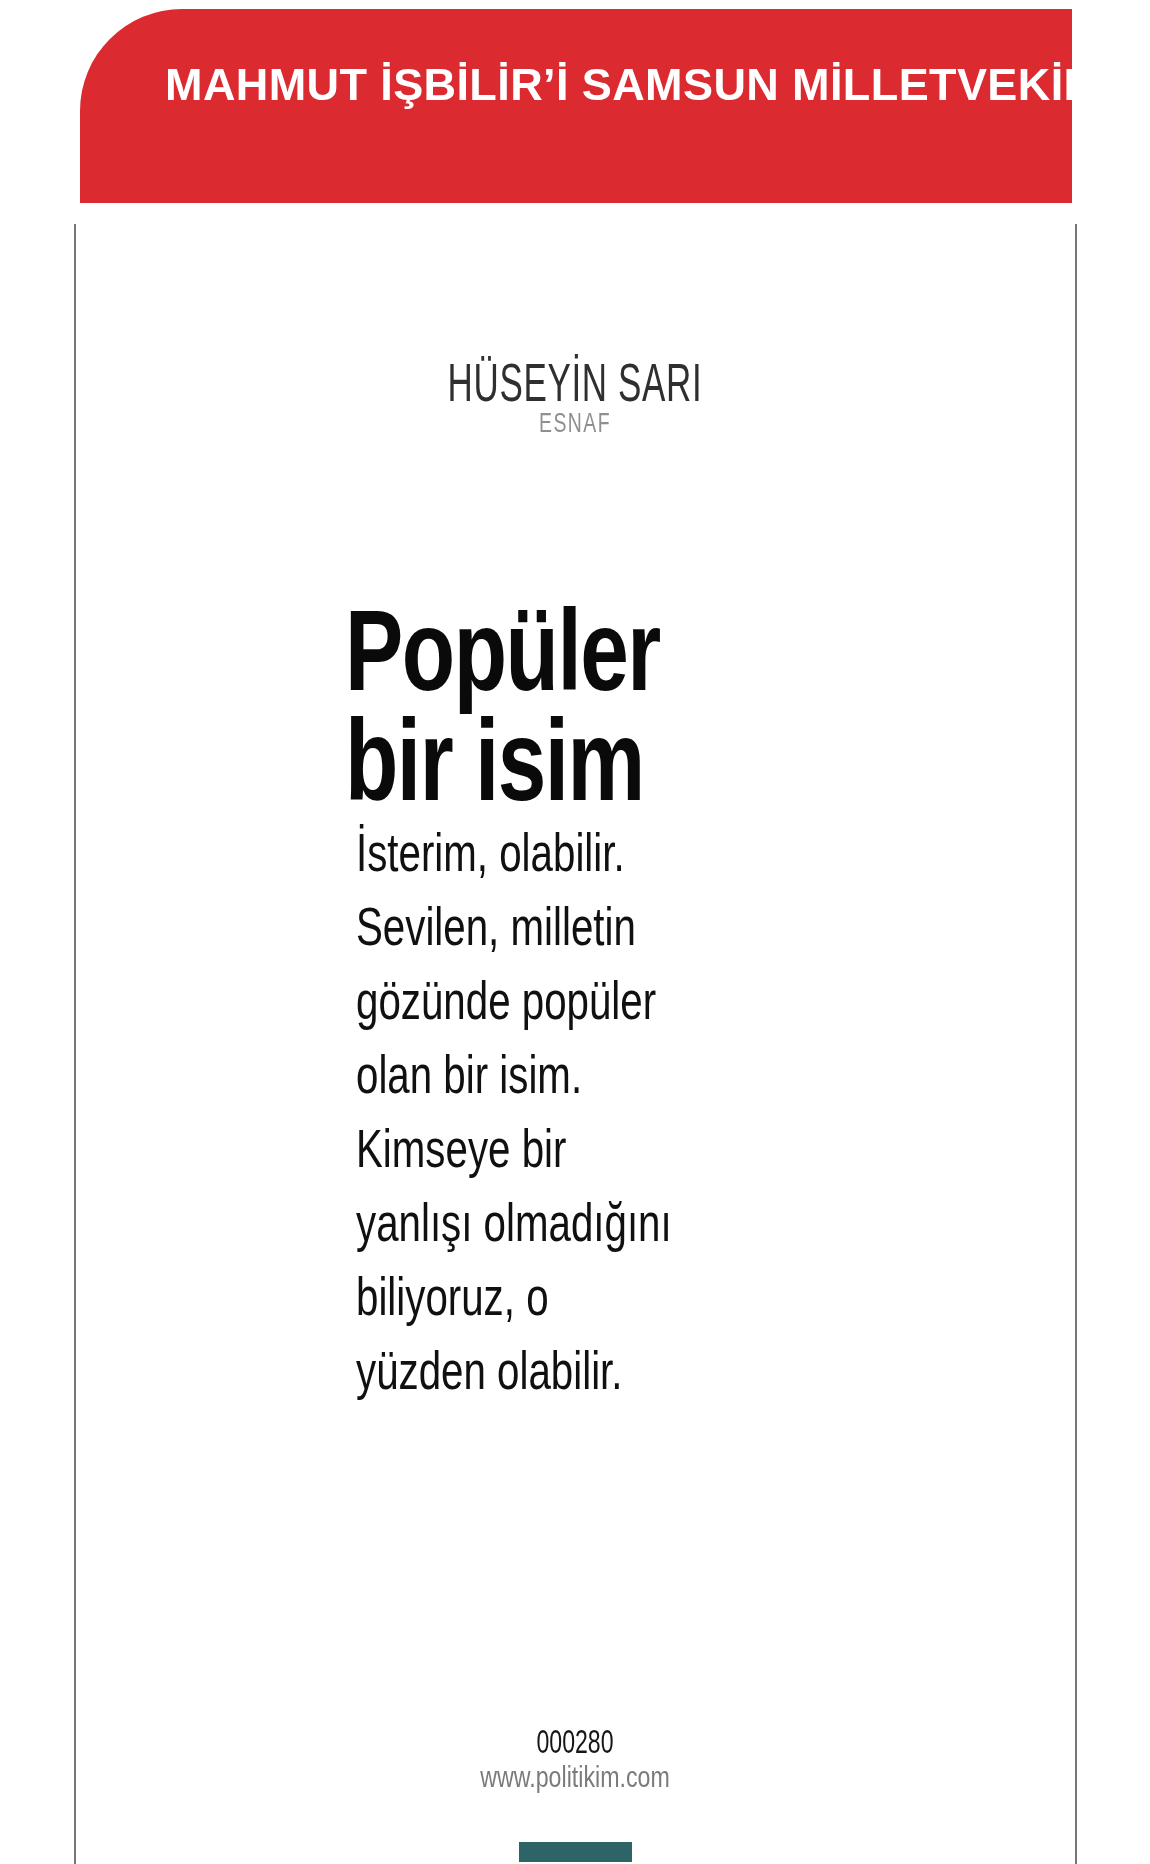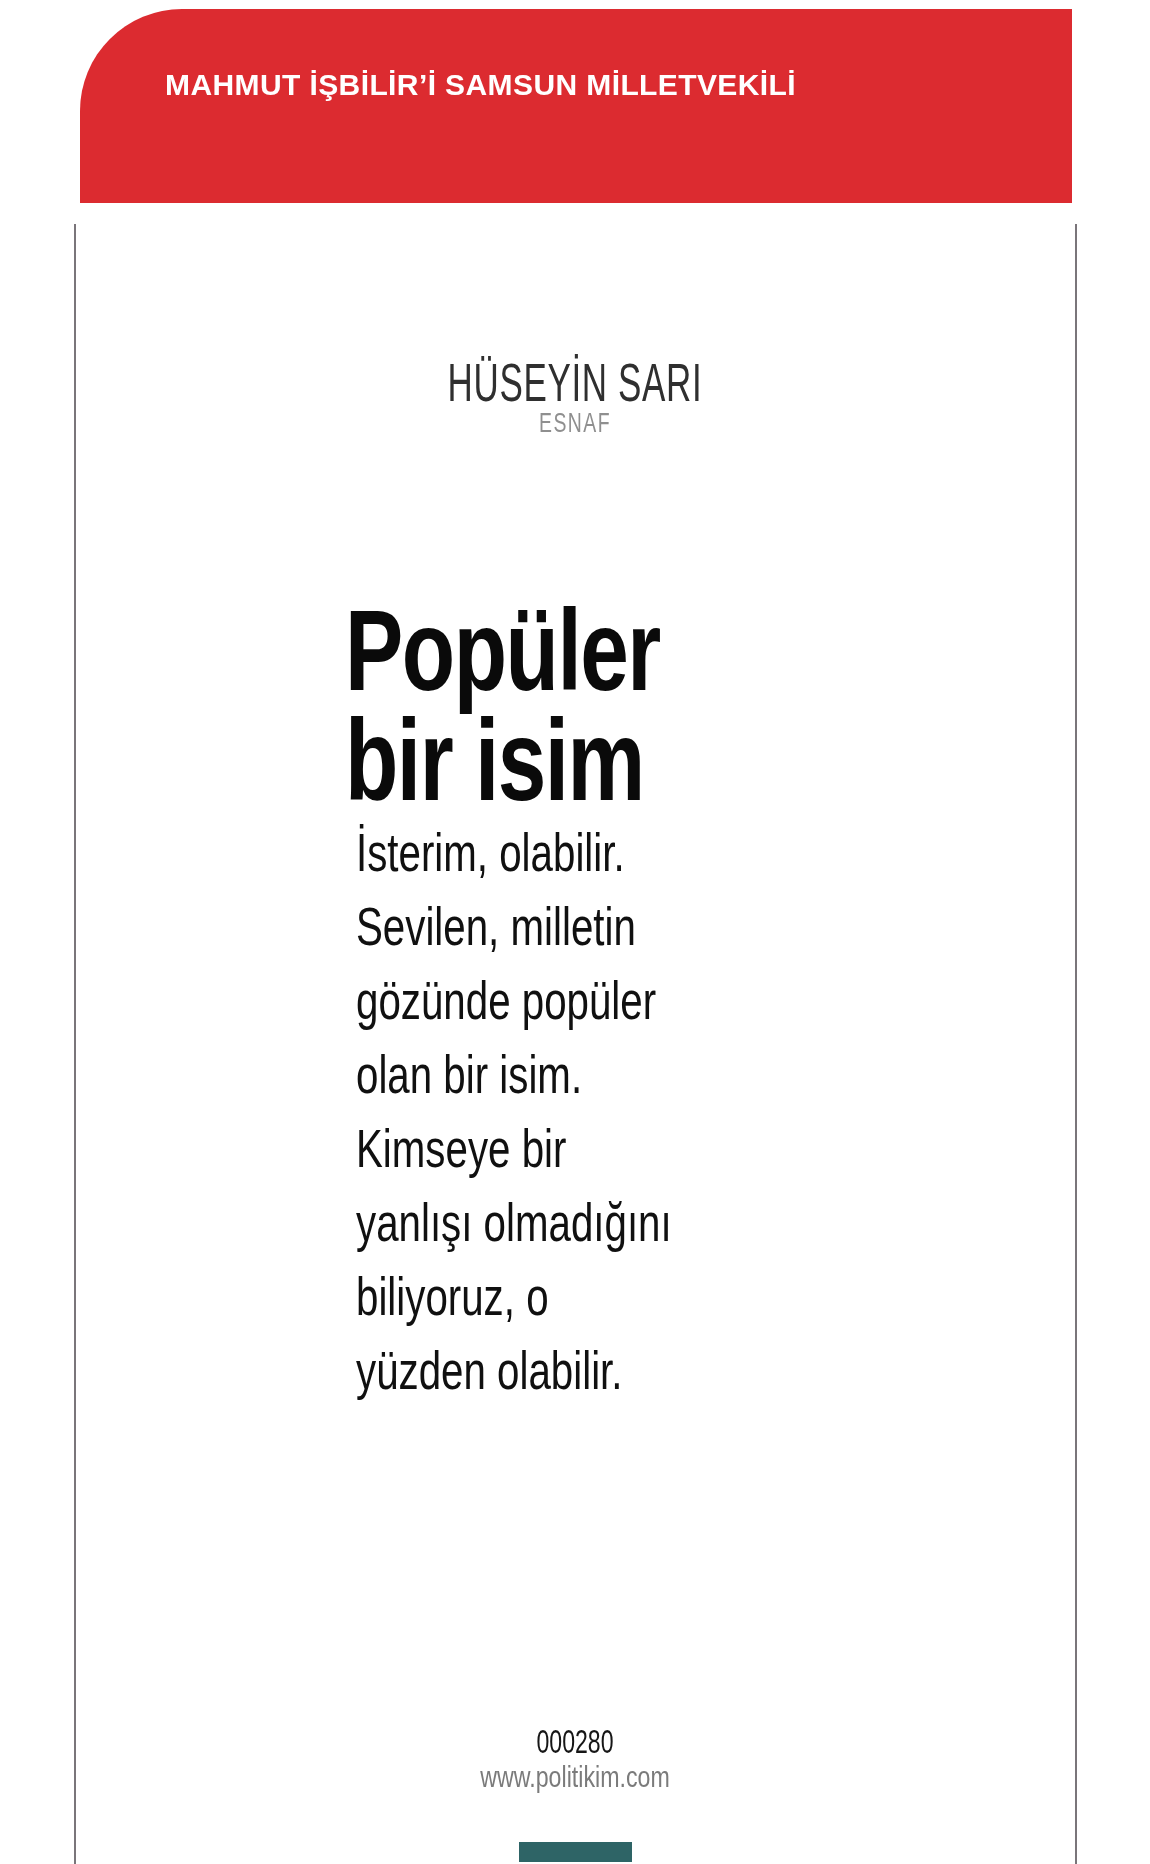--- a/index.html
+++ b/index.html
@@ -22,21 +22,21 @@
     position: absolute;
     left: 80px; top: 9px;
     width: 992px; height: 194px;
     background: #dc2b30;
     border-top-left-radius: 102px;
   }
   .banner-title {
     position: absolute;
     left: 85px; top: 54px;
     color: #ffffff;
-    font-size: 30px;
+    font-size: 45px;
     font-weight: 700;
     line-height: 44px;
     letter-spacing: 0.4px;
     white-space: nowrap;
   }
 
   
   .person-name {
     position: absolute;
     left: 74px; top: 356px; width: 1002px;

